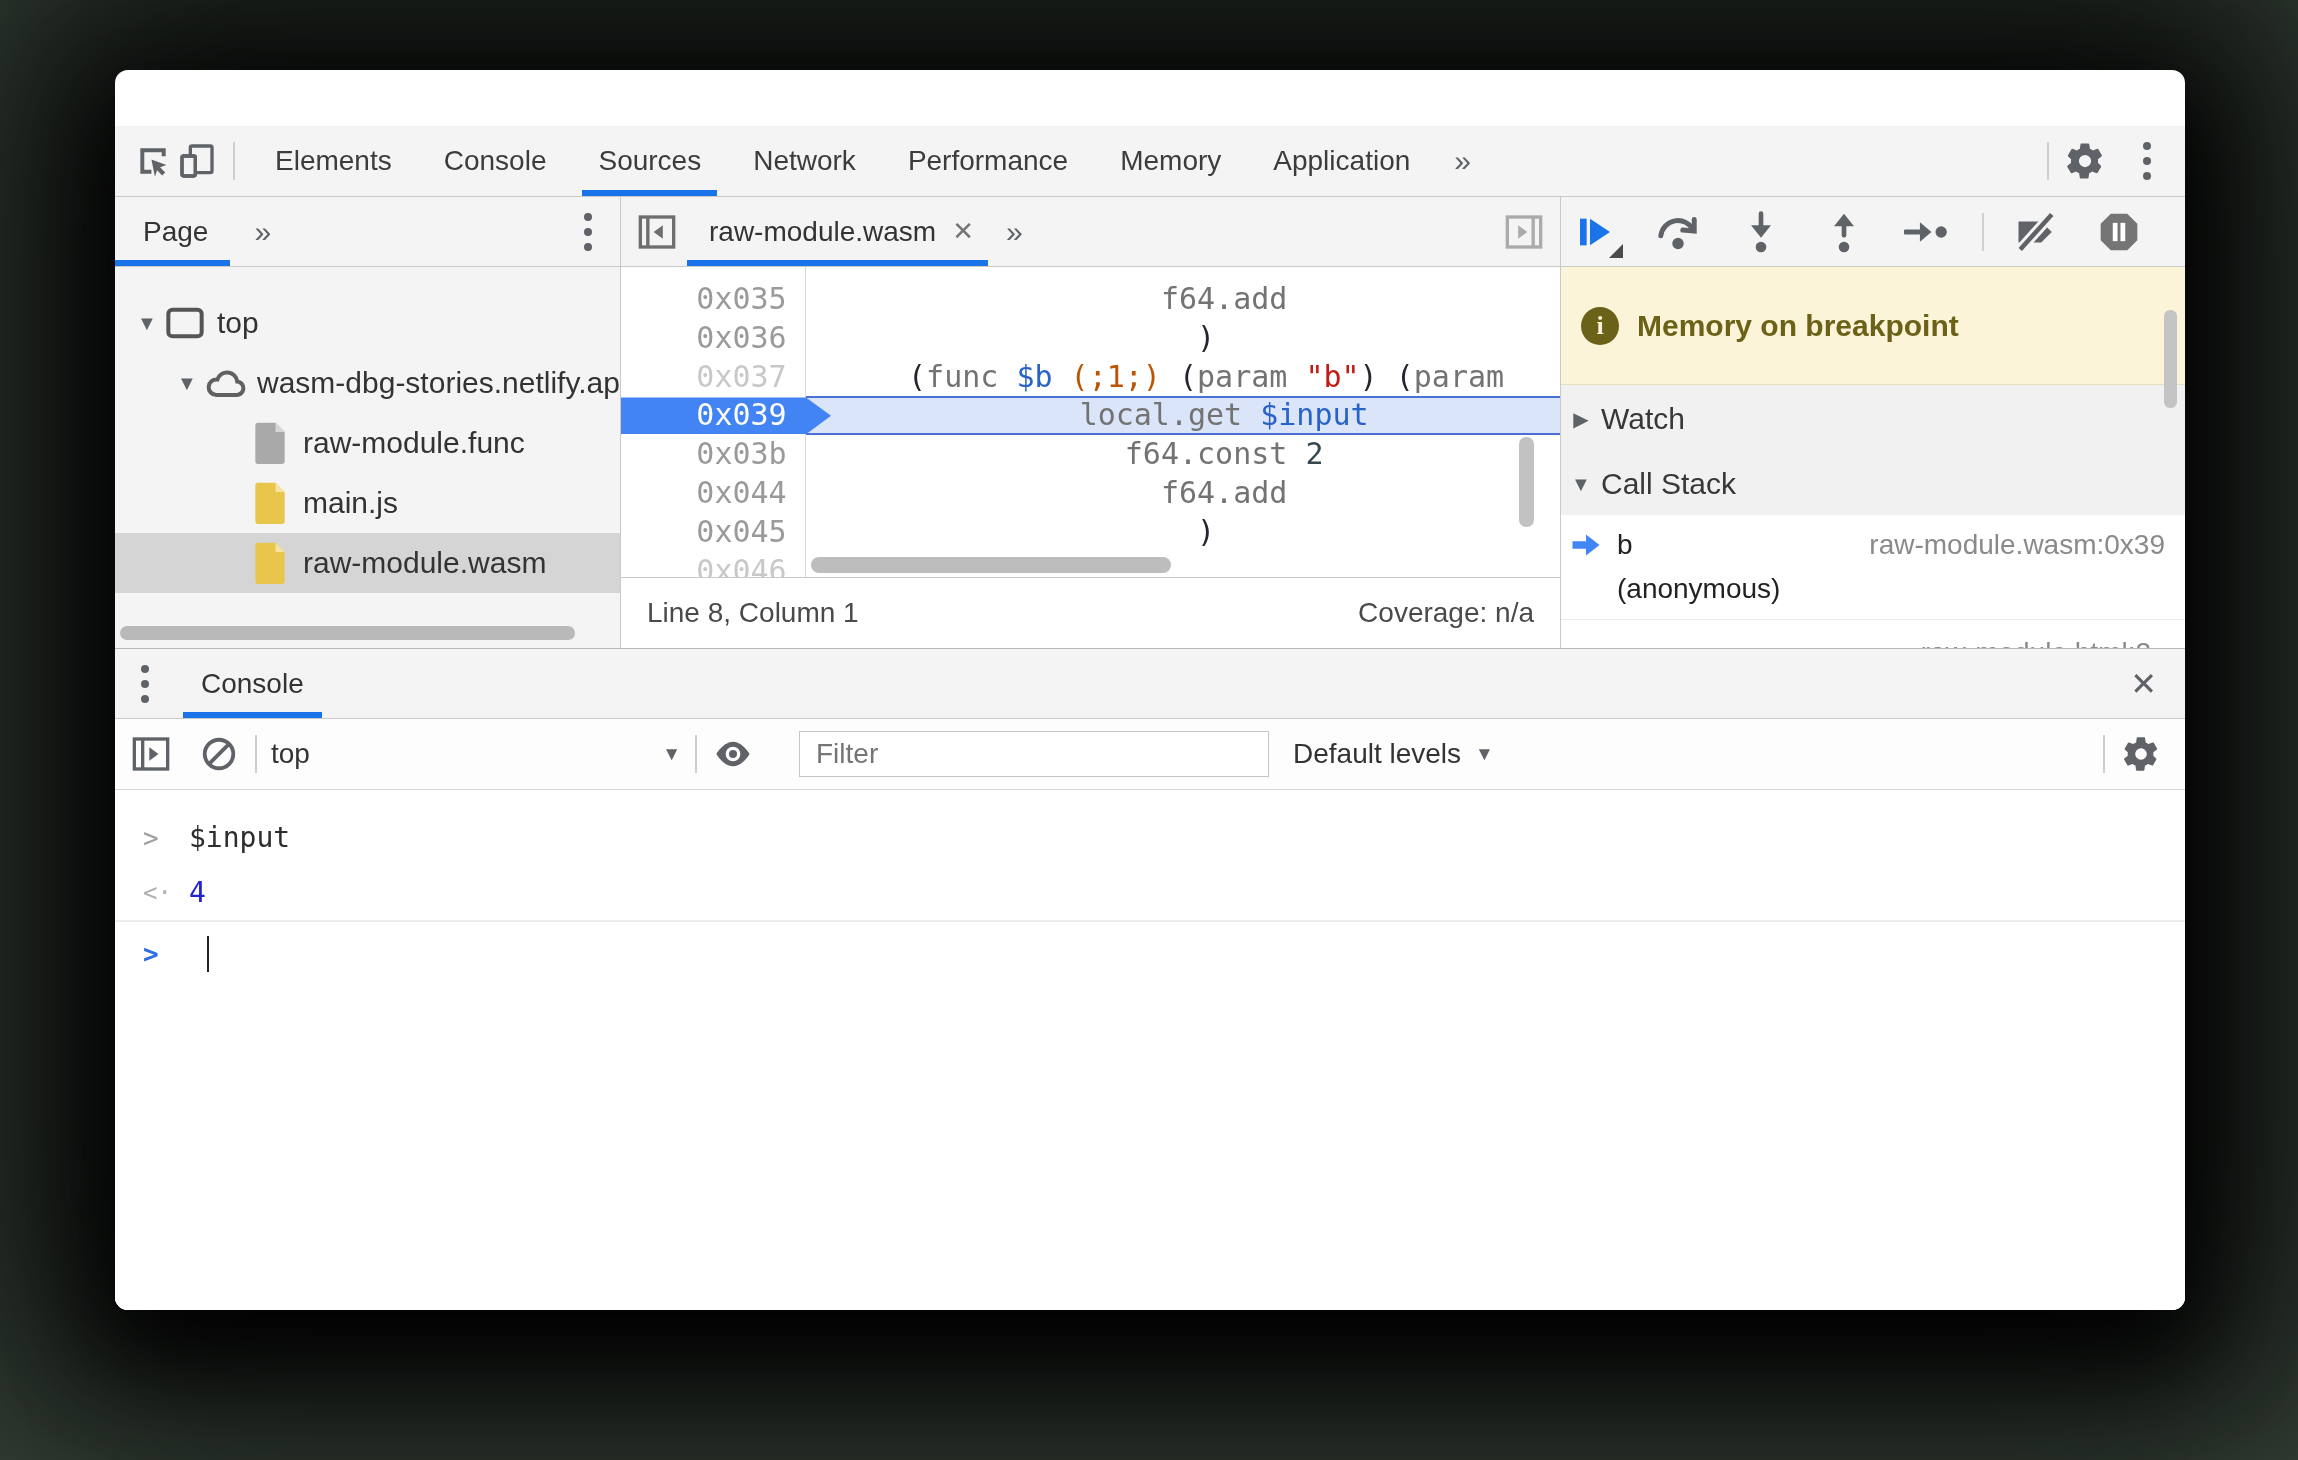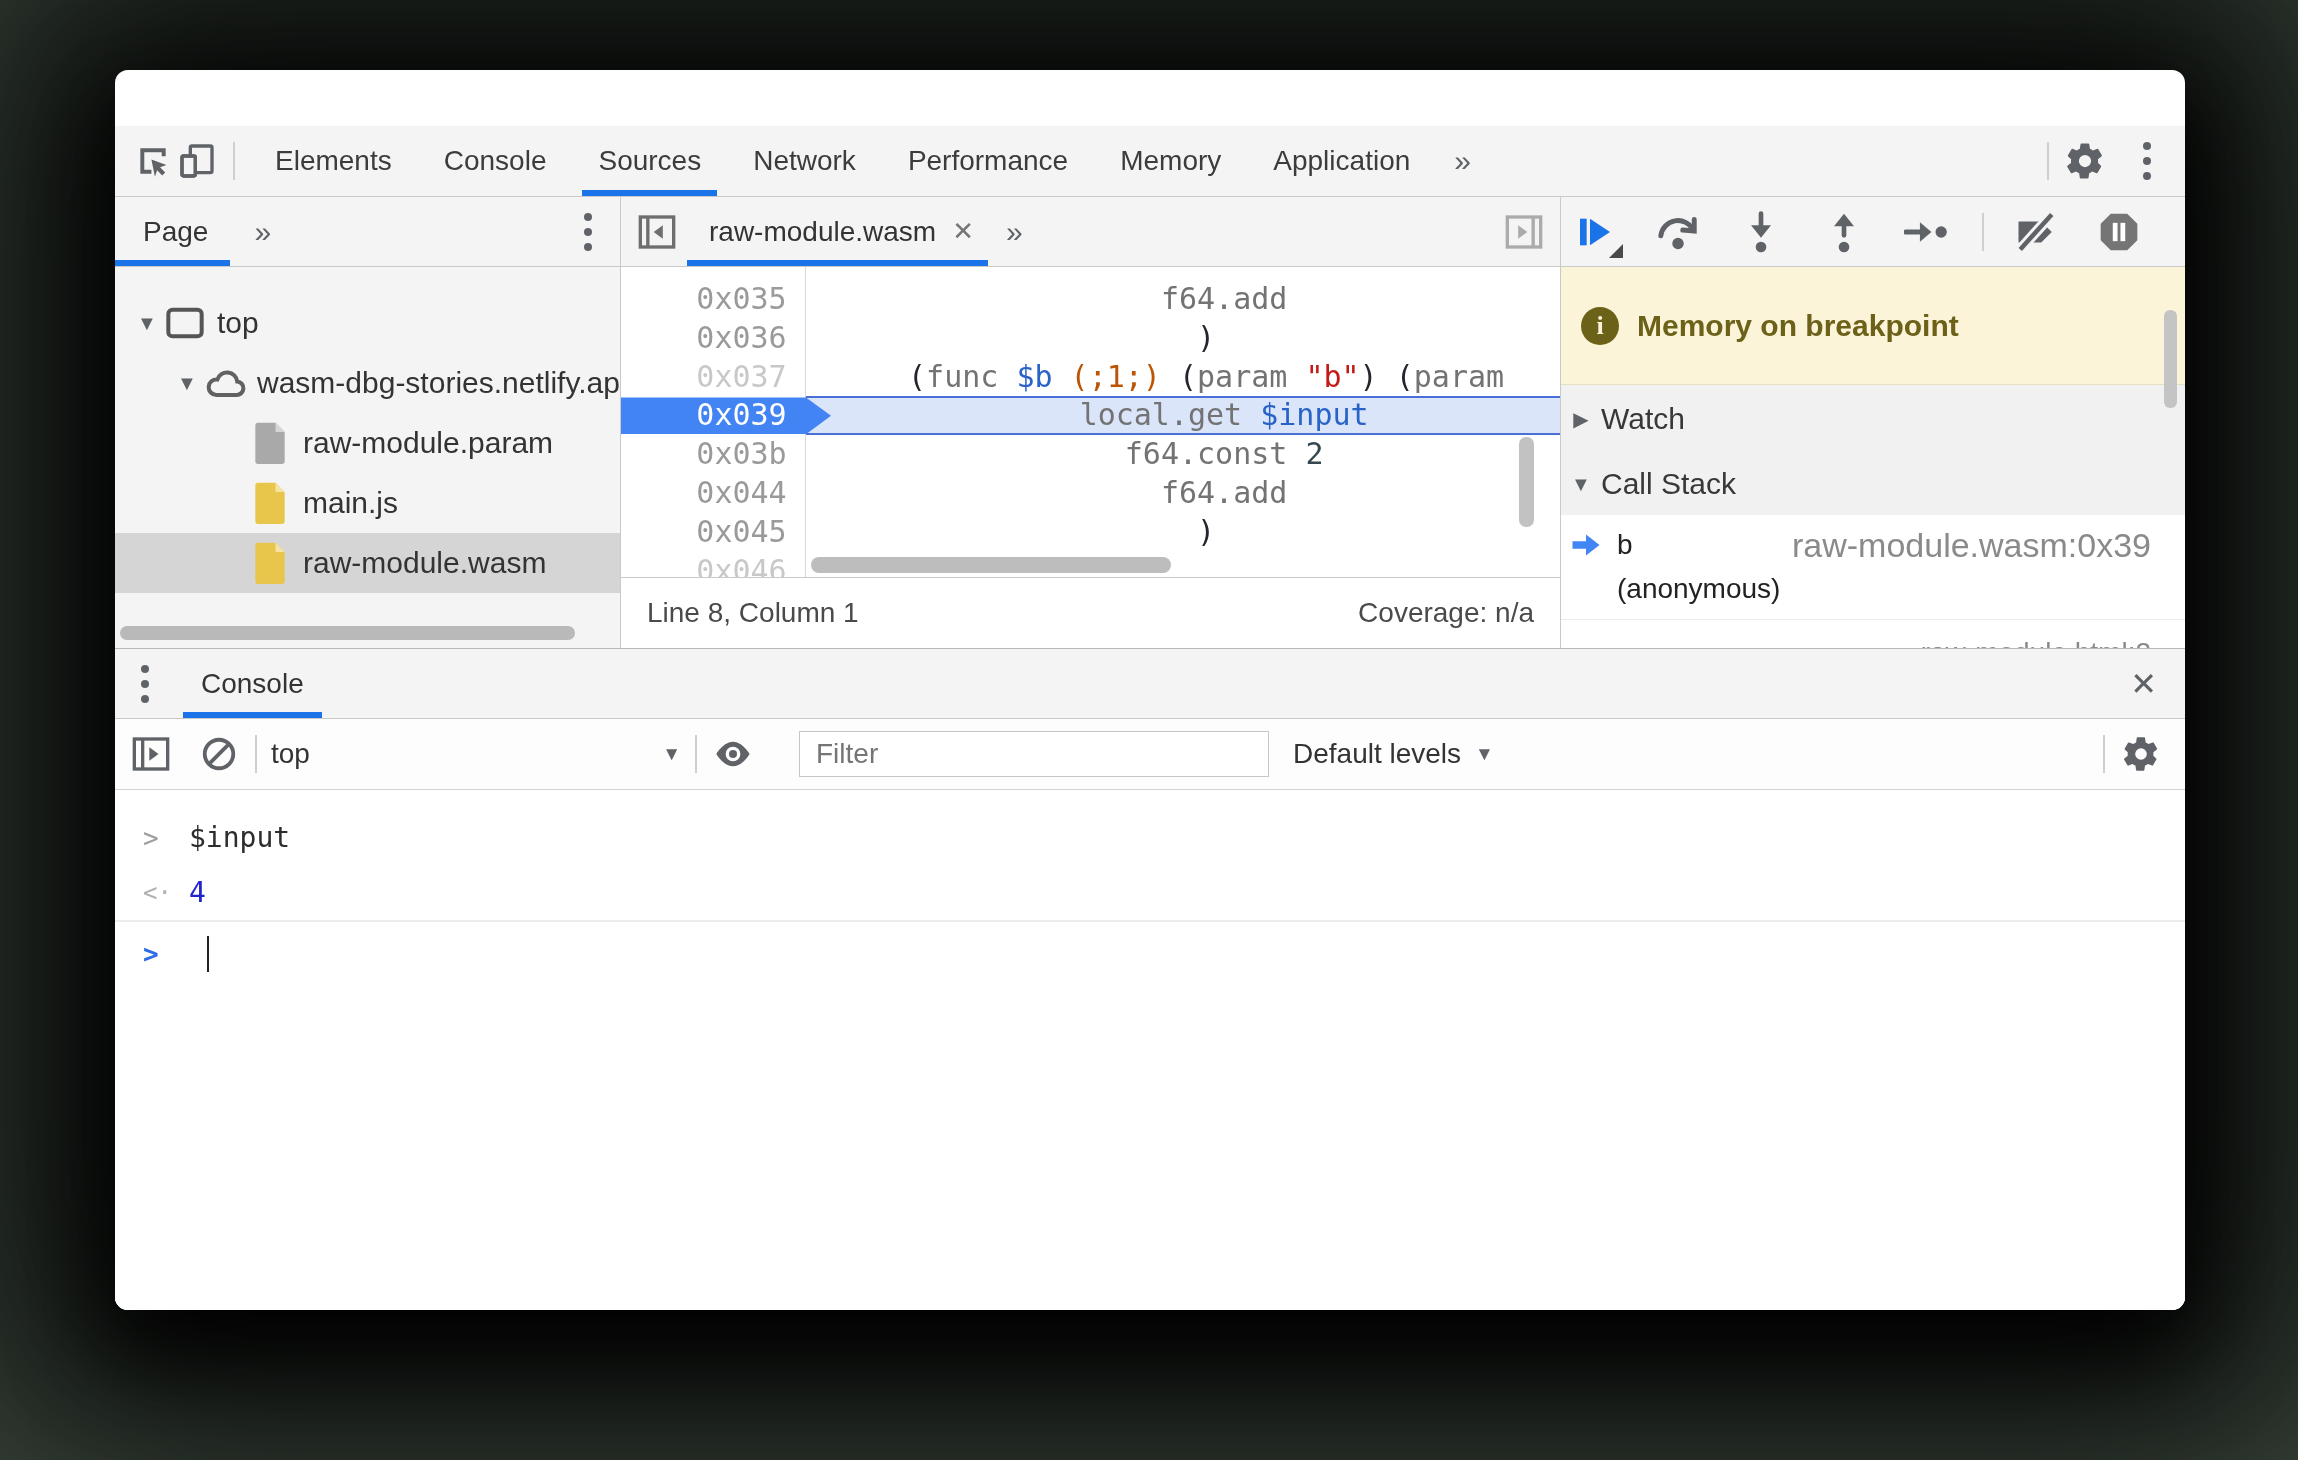--- a/index.html
+++ b/index.html
@@ -84,21 +84,21 @@
        justify-content:center;font-size:26px;font-weight:bold;font-family:"Liberation Serif",serif;flex:0 0 auto;}
   .banner-text{margin-left:18px;font-size:30px;font-weight:bold;color:#6c6118;}
   .sect{position:absolute;left:0;right:0;background:#f1f1f1;display:flex;align-items:center;border-bottom:1px solid #d9d9d9;}
   .sect .scaret{width:40px;text-align:center;font-size:20px;color:#5f6368;}
   .sect .slabel{font-size:30px;color:#383838;}
   .sect.watch{top:188px;height:68px;}
   .sect.cstack{top:256px;height:62px;}
   .frame-row{position:absolute;left:0;right:0;height:60px;background:#fff;border-bottom:1px solid #ececec;
        display:flex;align-items:center;}
   .frame-row .fn{font-size:28px;color:#222;margin-left:56px;}
-  .frame-row .loc{margin-left:auto;margin-right:34px;font-size:34px;color:#8a8a8a;}
+  .frame-row .loc{margin-left:auto;margin-right:20px;font-size:28px;color:#8a8a8a;}
   .frame-active-arrow{position:absolute;left:10px;width:34px;height:60px;display:flex;align-items:center;}
   .partial-row{position:absolute;left:0;right:0;top:438px;height:14px;overflow:hidden;}
   .partial-row .loc{position:absolute;right:34px;top:2px;font-size:28px;color:#8a8a8a;}
   .dbg-vscroll{position:absolute;right:8px;top:113px;width:13px;height:98px;border-radius:6px;background:#c4c4c4;}
 
   
   .drawer{position:absolute;left:0;top:578px;right:0;bottom:0;background:#fff;border-top:1px solid #b9b9b9;}
   .drawer-header{height:69px;background:#f4f4f4;border-bottom:1px solid #c9c9c9;display:flex;align-items:center;}
   .drawer-tab{height:69px;display:flex;align-items:center;padding:0 10px;margin-left:26px;font-size:28px;color:#333;position:relative;}
   .drawer-tab.active::after{content:"";position:absolute;left:-8px;right:-8px;bottom:0;height:6px;background:#1a73e8;}
@@ -198,21 +198,21 @@
           </span>
           <span>wasm-dbg-stories.netlify.app</span>
         </div>
         <div class="trow" style="padding-left:136px">
           <span class="ticon">
             <svg width="38" height="44" viewBox="0 0 20 24">
                 <path d="M3 1 h10 l5 5 v16 a1.5 1.5 0 0 1-1.5 1.5 h-13 A1.5 1.5 0 0 1 2 22 V2.5 A1.5 1.5 0 0 1 3 1z" fill="#a9a9a9"></path>
                 <path d="M13 1 v5 h5 z" fill="#d6d6d6"></path>
               </svg>
           </span>
-          <span>raw-module.param</span>
+          <span>raw-module.func</span>
         </div>
         <div class="trow" style="padding-left:136px">
           <span class="ticon">
             <svg width="38" height="44" viewBox="0 0 20 24">
                 <path d="M3 1 h10 l5 5 v16 a1.5 1.5 0 0 1-1.5 1.5 h-13 A1.5 1.5 0 0 1 2 22 V2.5 A1.5 1.5 0 0 1 3 1z" fill="#e8c54b"></path>
                 <path d="M13 1 v5 h5 z" fill="#f4e3a2"></path>
               </svg>
           </span>
           <span>main.js</span>
         </div>

